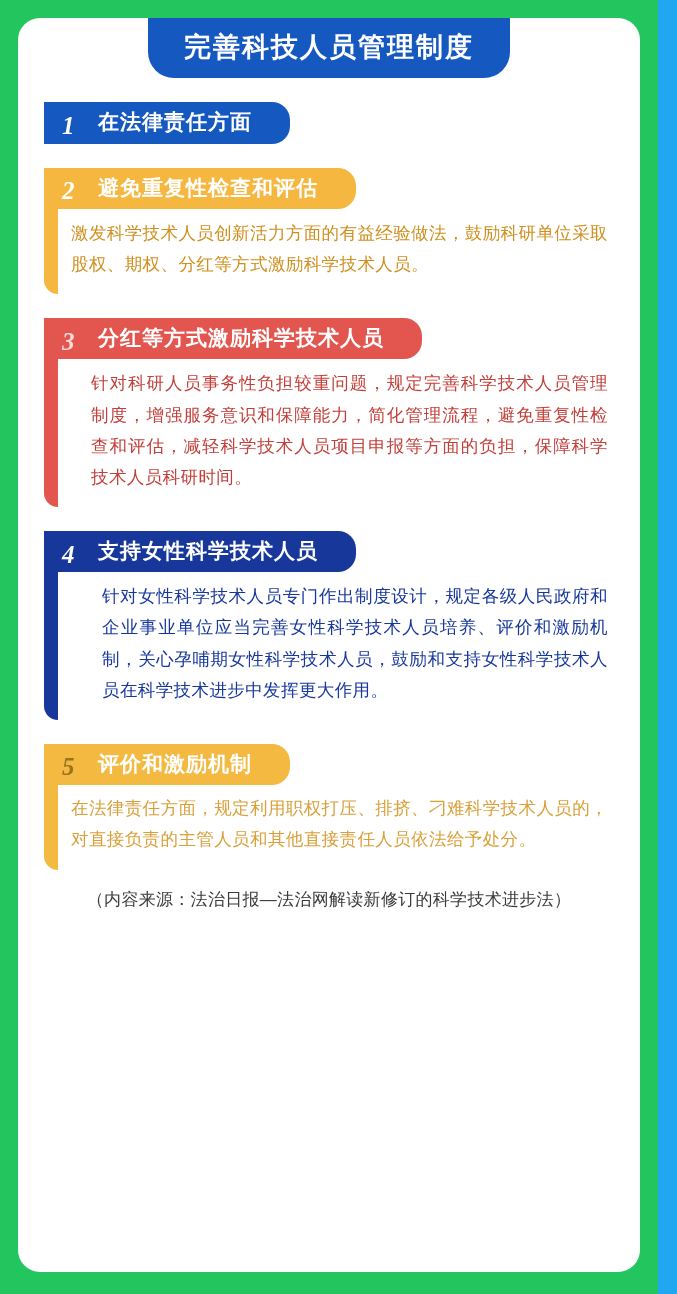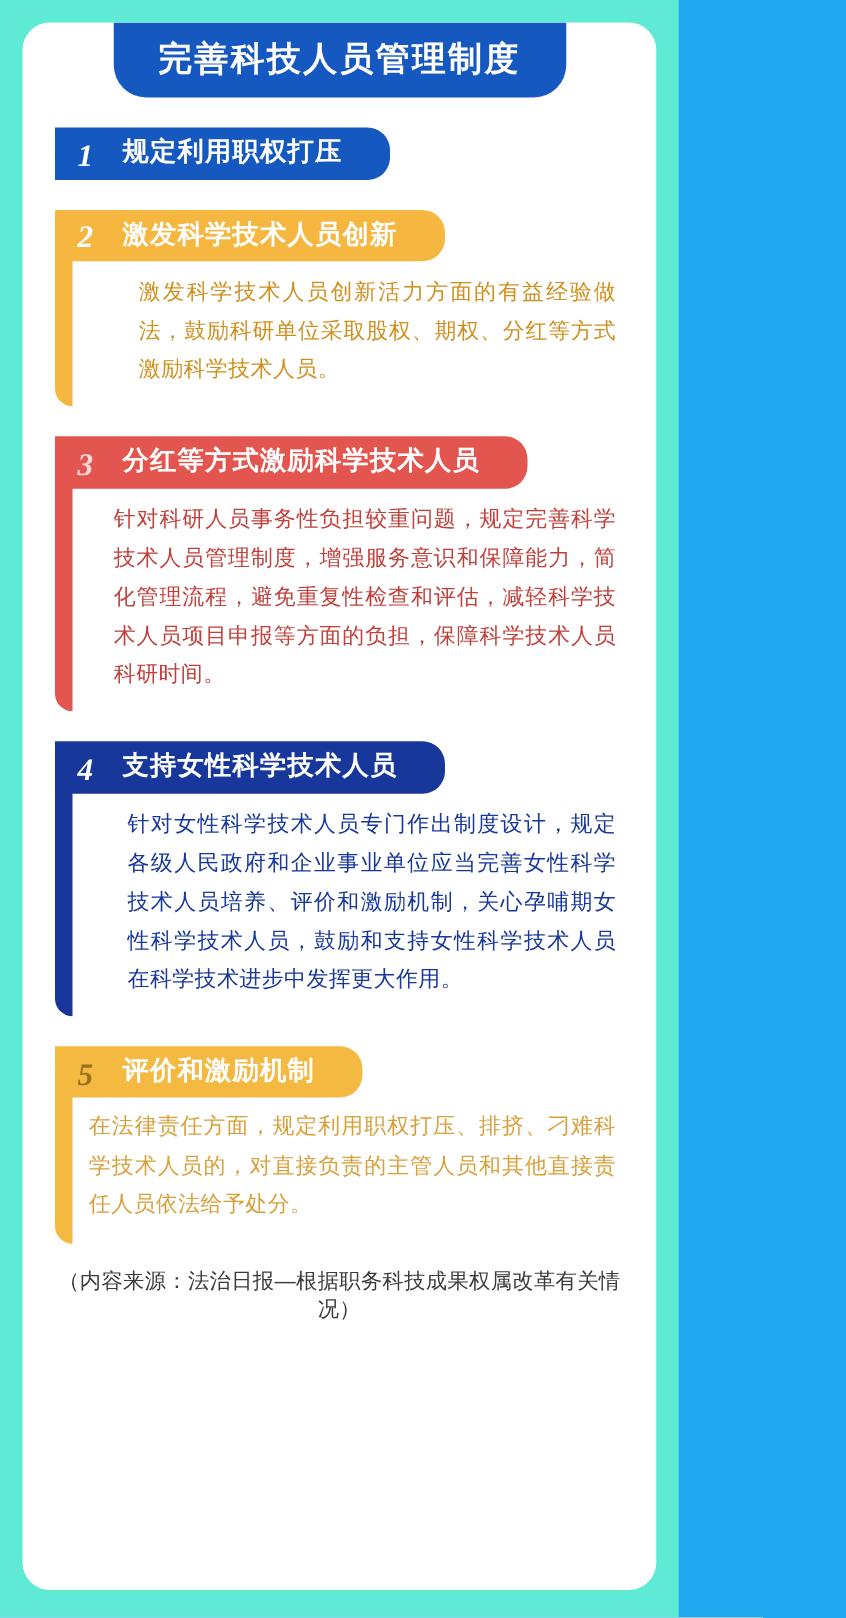--- a/index.html
+++ b/index.html
@@ -8,23 +8,23 @@
   }
   body {
     width: 677px;
     height: 1294px;
     background: #1fa8f0;
     font-family: "Liberation Sans", "DejaVu Sans", sans-serif;
     overflow: hidden;
   }
   .poster {
     position: relative;
-    width: 543px;
+    width: 658px;
     height: 1294px;
-    background: #5eead4;
+    background: #22c55e;
     box-sizing: border-box;
     padding: 18px 18px 22px 18px;
   }
   .card {
     position: relative;
     width: 100%;
     height: 100%;
     background: #ffffff;
     border-radius: 22px;
     box-sizing: border-box;
@@ -101,21 +101,21 @@
     letter-spacing: 0.4px;
   }
 
   
   .v-blue .rail { background: #1558c0; }
   .v-blue .sec-head { background: #1558c0; }
   .v-blue .sec-body { color: #12357d; }
 
   .v-amber .rail { background: #f5b73f; }
   .v-amber .sec-head { background: #f5b73f; }
-  .v-amber .sec-body { color: #cf8f1d; margin-left: 40px; }
+  .v-amber .sec-body { color: #cf8f1d; }
 
   .v-red .rail { background: #e2564f; }
   .v-red .sec-head { background: #e2564f; }
   .v-red .sec-body { color: #c2403b; padding-left: 33px; }
 
   .v-navy .rail { background: #17379b; }
   .v-navy .sec-head { background: #17379b; }
   .v-navy .sec-body { color: #17379b; padding-left: 44px; }
 
   .v-gold .rail { background: #f3b940; }
@@ -141,29 +141,29 @@
   <div class="card">
 
     <div class="title-wrap">
       <div class="title-banner">完善科技人员管理制度</div>
     </div>
 
     <div class="section v-blue">
       <div class="rail"></div>
       <div class="sec-head">
         <span class="sec-num">1</span>
-        <span>规定利用职权打压</span>
+        <span>在法律责任方面</span>
       </div>
     </div>
 
     <div class="section v-amber">
       <div class="rail"></div>
       <div class="sec-head">
         <span class="sec-num">2</span>
-        <span>激发科学技术人员创新</span>
+        <span>避免重复性检查和评估</span>
       </div>
       <div class="sec-body">激发科学技术人员创新活力方面的有益经验做法，鼓励科研单位采取股权、期权、分红等方式激励科学技术人员。</div>
     </div>
 
     <div class="section v-red">
       <div class="rail"></div>
       <div class="sec-head">
         <span class="sec-num">3</span>
         <span>分红等方式激励科学技术人员</span>
       </div>
@@ -181,16 +181,16 @@
 
     <div class="section v-gold">
       <div class="rail"></div>
       <div class="sec-head">
         <span class="sec-num">5</span>
         <span>评价和激励机制</span>
       </div>
       <div class="sec-body">在法律责任方面，规定利用职权打压、排挤、刁难科学技术人员的，对直接负责的主管人员和其他直接责任人员依法给予处分。</div>
     </div>
 
-    <div class="source">（内容来源：法治日报—根据职务科技成果权属改革有关情况）</div>
+    <div class="source">（内容来源：法治日报—法治网解读新修订的科学技术进步法）</div>
 
   </div>
 </div>
 
 </body></html>

